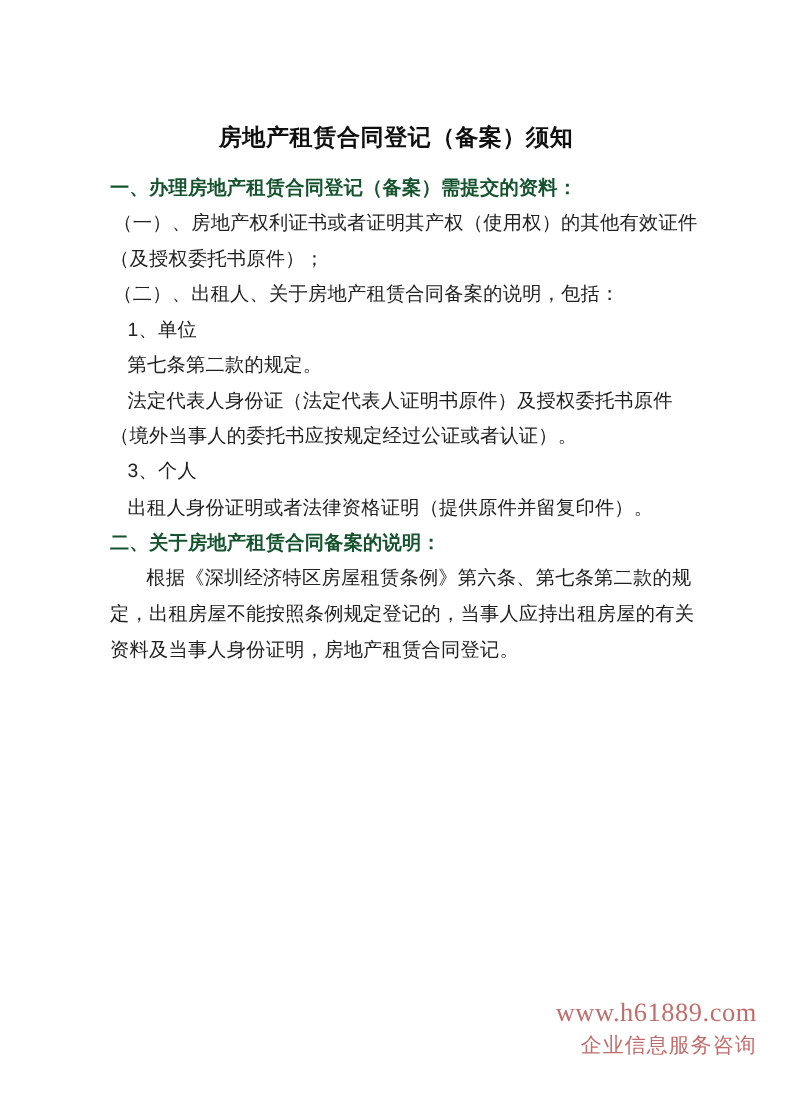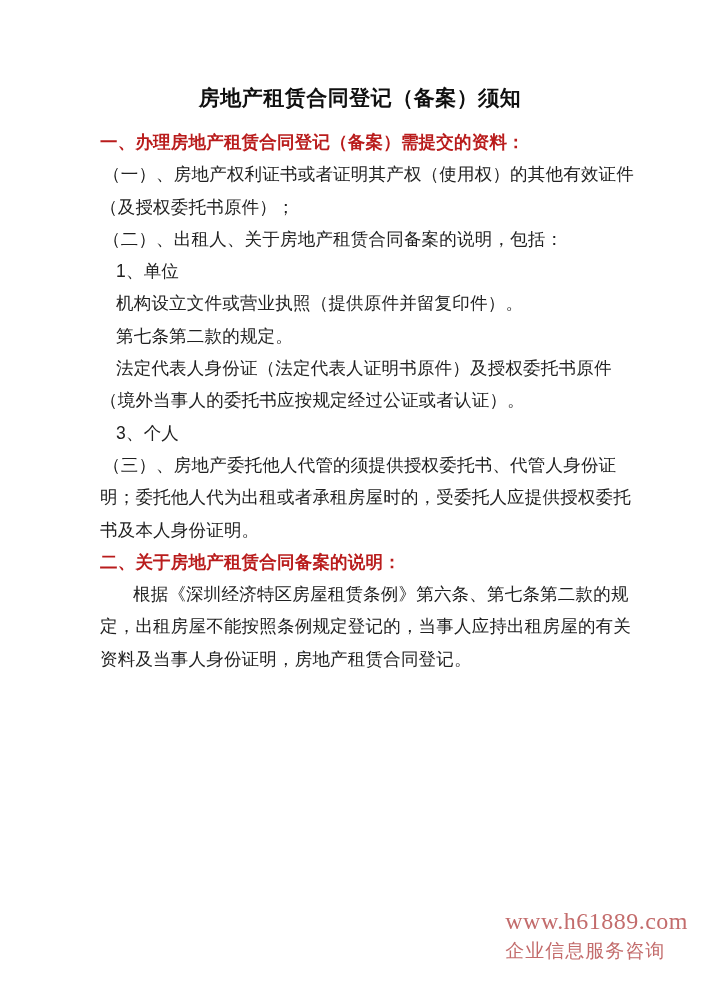--- a/index.html
+++ b/index.html
@@ -9,56 +9,57 @@
   }
   .page {
     position: relative;
     width: 720px;
     height: 1002px;
     background: #ffffff;
     overflow: hidden;
     font-family: "Liberation Sans", "DejaVu Sans", sans-serif;
   }
   .doc-title {
-    padding-top: 80px;
+    padding-top: 108px;
     text-align: center;
     font-size: 21px;
     line-height: 36px;
     font-weight: 700;
     color: #0f0f0f;
     letter-spacing: 0.5px;
   }
   .doc-body {
     margin: 10px 84px 0 100px;
     font-size: 17.5px;
     line-height: 32.3px;
     color: var(--text, #212121);
     letter-spacing: 0.2px;
   }
   .doc-body p {
     margin: 0;
     padding: 0;
   }
   p.h {
     font-weight: 700;
-    color: #b91c1c;
+    color: #14532d;
   }
   p.item {
     text-indent: 3px;
   }
   p.sub {
     text-indent: 16px;
   }
   p.ind2 {
     text-indent: 33px;
   }
   .watermark {
     position: absolute;
     top: 906px;
     right: 32px;
+    text-align: right;
     color: var(--wm, #c36c6c);
     font-family: "Liberation Serif", "DejaVu Serif", serif;
   }
   .wm-url {
     font-size: 24px;
     line-height: 30px;
     letter-spacing: 0.5px;
   }
   .wm-caption {
     font-size: 19px;
@@ -71,25 +72,24 @@
 
 <div class="page">
 
   <div class="doc-title">房地产租赁合同登记（备案）须知</div>
 
   <div class="doc-body">
     <p class="h">一、办理房地产租赁合同登记（备案）需提交的资料：</p>
     <p class="item">（一）、房地产权利证书或者证明其产权（使用权）的其他有效证件（及授权委托书原件）；</p>
     <p class="item">（二）、出租人、关于房地产租赁合同备案的说明，包括：</p>
     <p class="sub">1、单位</p>
-    <p class="sub">机构设立文件或营业执照（提供原件并留复印件）。</p>
     <p class="sub">第七条第二款的规定。</p>
     <p class="sub">法定代表人身份证（法定代表人证明书原件）及授权委托书原件（境外当事人的委托书应按规定经过公证或者认证）。</p>
     <p class="sub">3、个人</p>
-    <p class="item">（三）、房地产委托他人代管的须提供授权委托书、代管人身份证明；委托他人代为出租或者承租房屋时的，受委托人应提供授权委托书及本人身份证明。</p>
+    <p class="sub">出租人身份证明或者法律资格证明（提供原件并留复印件）。</p>
     <p class="h">二、关于房地产租赁合同备案的说明：</p>
     <p class="ind2">根据《深圳经济特区房屋租赁条例》第六条、第七条第二款的规定，出租房屋不能按照条例规定登记的，当事人应持出租房屋的有关资料及当事人身份证明，房地产租赁合同登记。</p>
   </div>
 
   <div class="watermark">
     <div class="wm-url">www.h61889.com</div>
     <div class="wm-caption">企业信息服务咨询</div>
   </div>
 
 </div>

